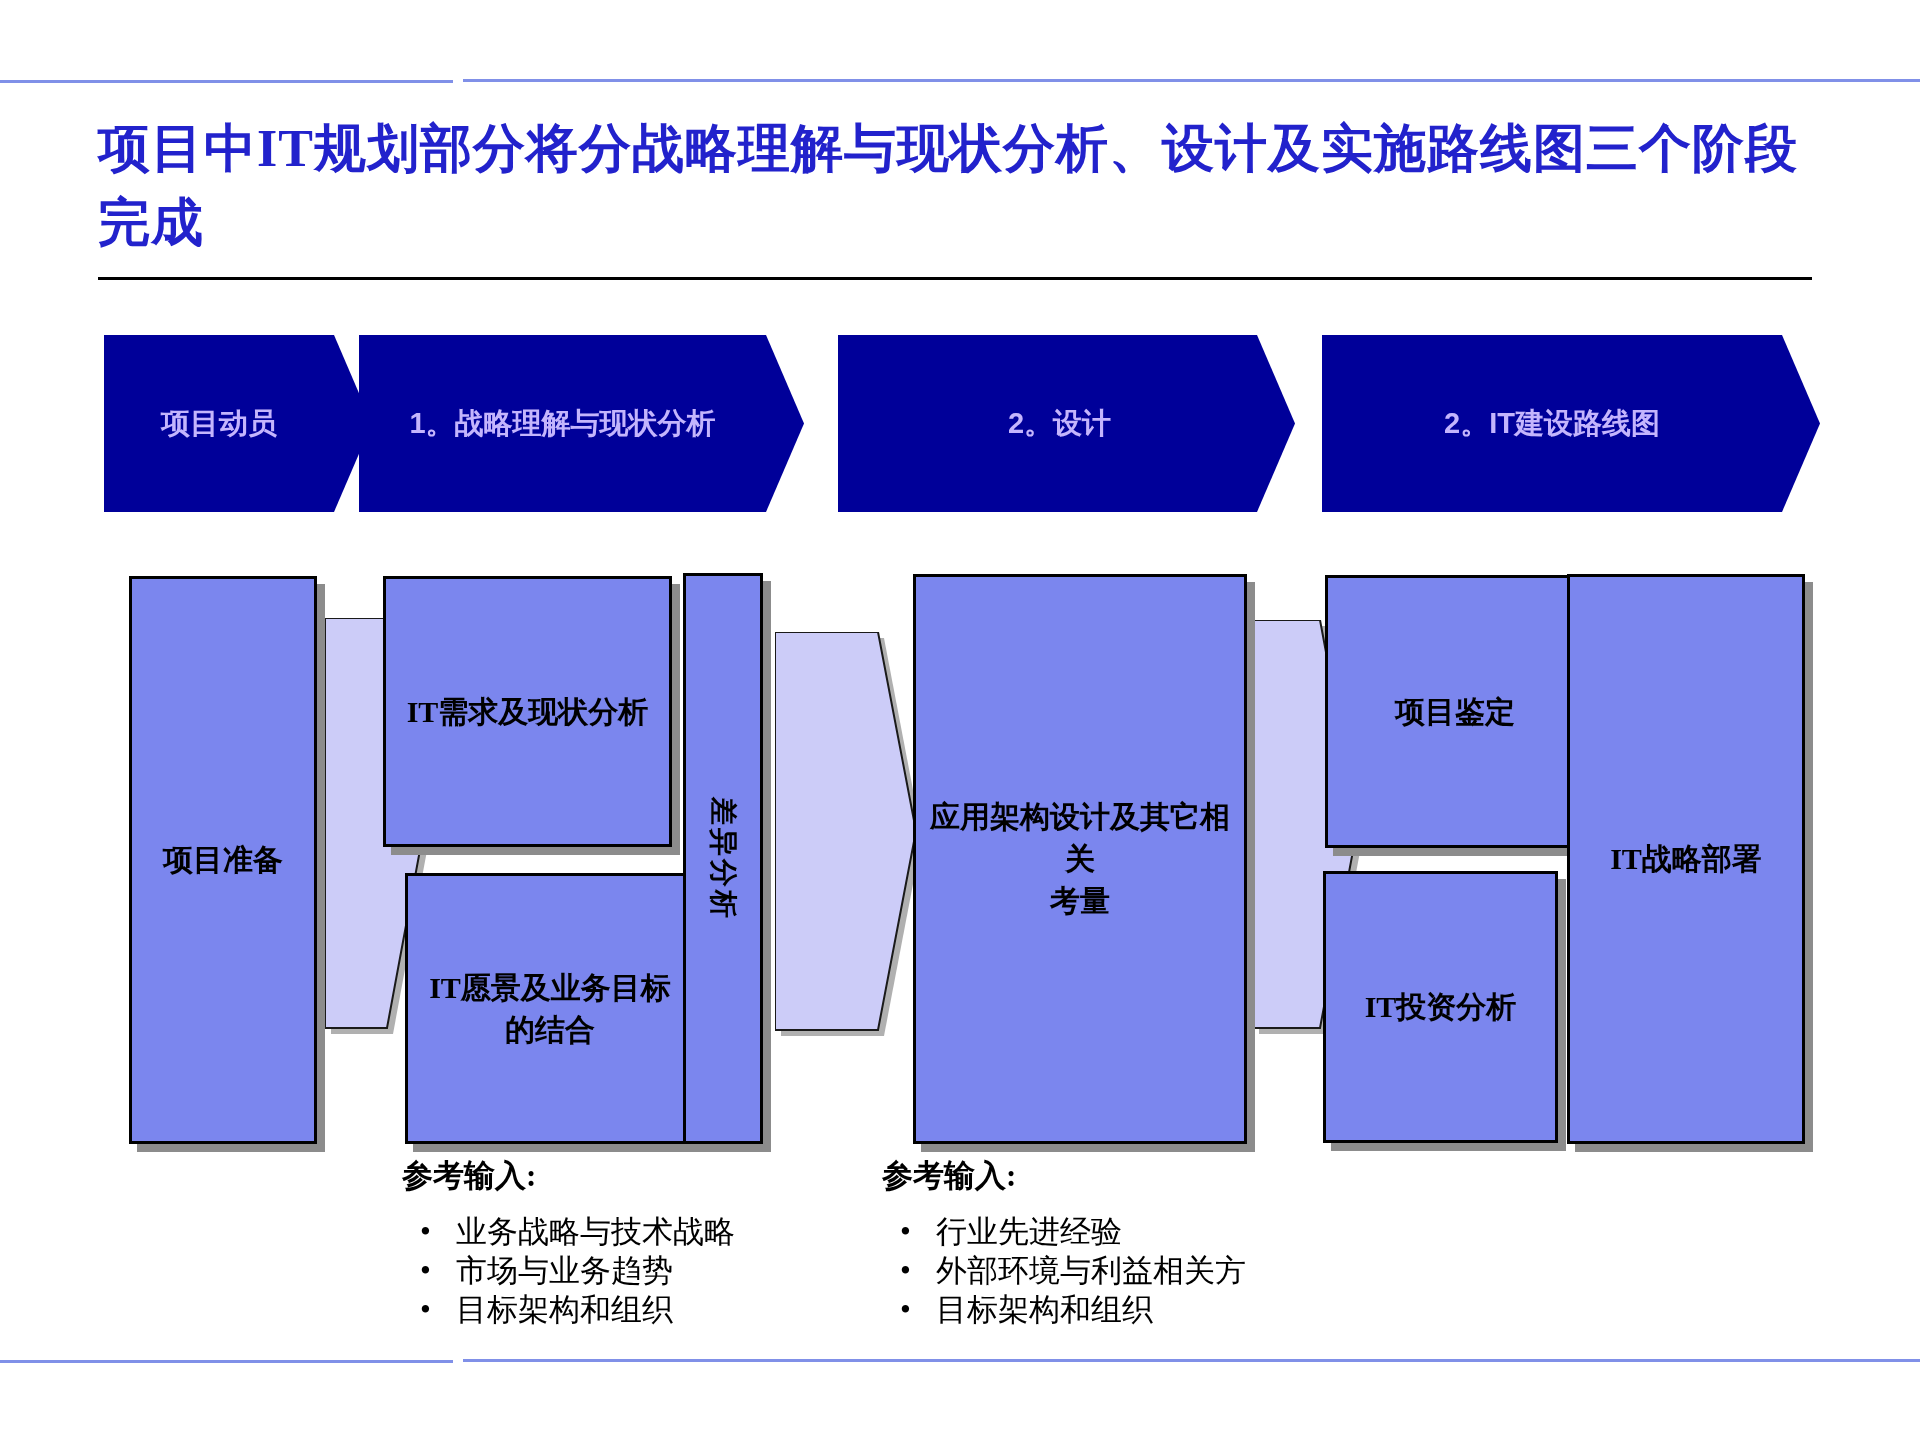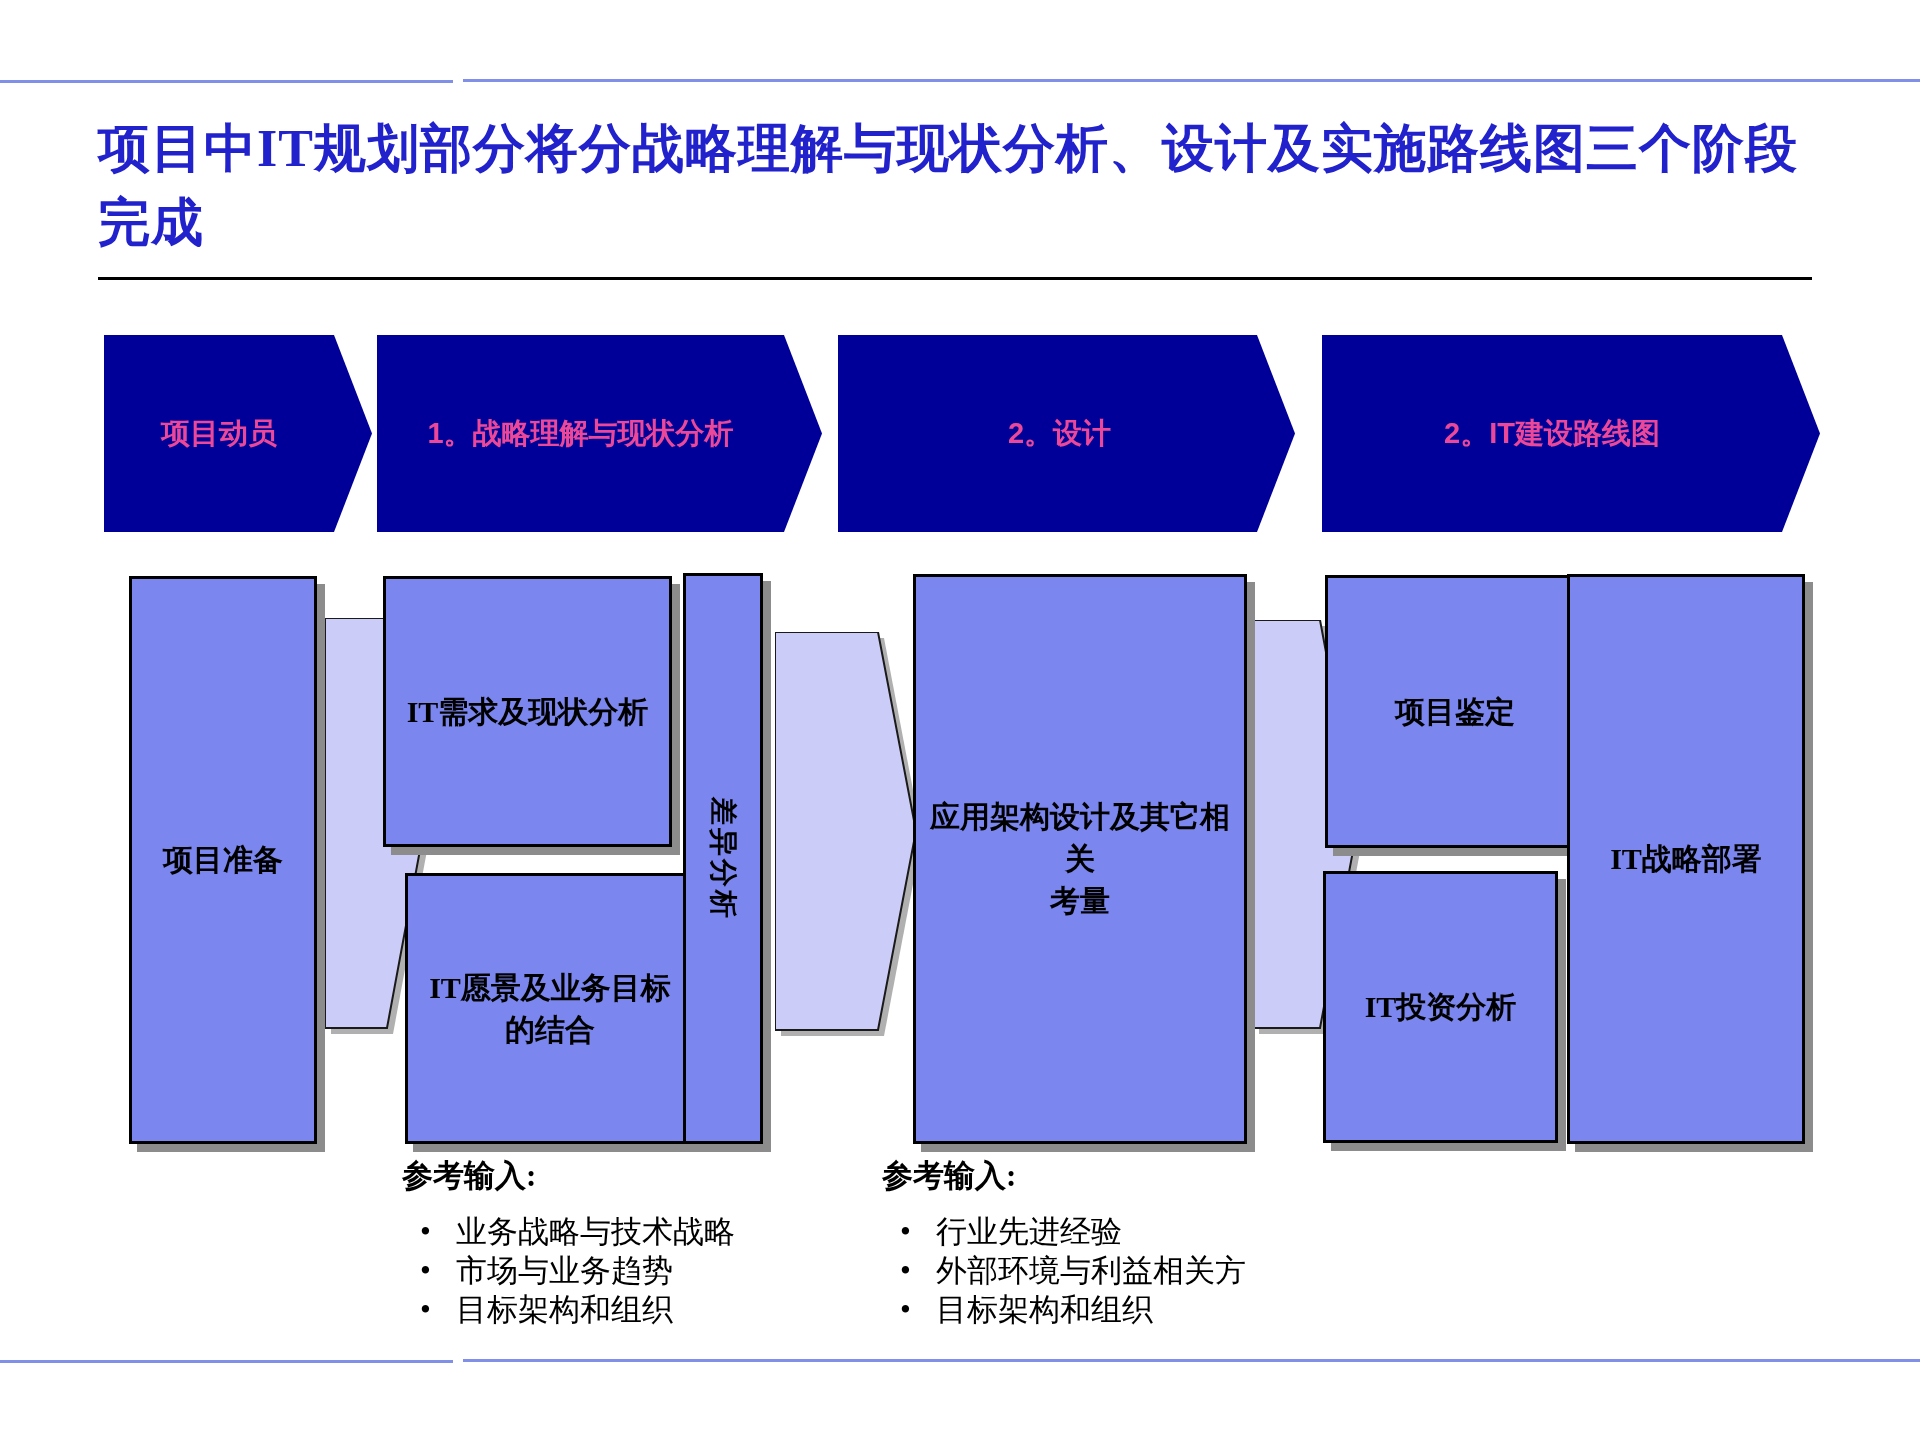--- a/index.html
+++ b/index.html
@@ -9,26 +9,26 @@
   }
   .tpl-line { position:absolute; height:3px; background:#8090e8; }
   #page-title {
     position:absolute; left:98px; top:112px; width:1730px;
     color:#2222cc; font-weight:bold; font-size:52px; line-height:74px;
     font-family:"Liberation Serif","DejaVu Serif",serif; letter-spacing:1px;
   }
   #title-underline { position:absolute; left:98px; top:277px; width:1714px; height:3px; background:#000000; }
 
   .chev {
-    position:absolute; top:335px; height:197px; background:#000099;
+    position:absolute; top:335px; height:177px; background:#000099;
     clip-path: polygon(0 0, calc(100% - 38px) 0, 100% 50%, calc(100% - 38px) 100%, 0 100%);
     filter: drop-shadow(8px 8px 0 #999999);
     display:flex; align-items:center; justify-content:center;
     padding-right:38px; box-sizing:border-box;
-    color:#ec4899; font-weight:bold; font-size:29px;
+    color:#c4b5fd; font-weight:bold; font-size:29px;
     font-family:"Liberation Sans","DejaVu Sans",sans-serif;
     z-index:3; text-align:center;
   }
   .flow-arrow { position:absolute; z-index:1; }
   .box {
     position:absolute; background:#7b86ee; border:3px solid #000000;
     box-shadow:8px 8px 0 #8c8c8c; box-sizing:border-box;
     display:flex; align-items:center; justify-content:center;
     text-align:center; color:#000000; font-weight:bold; font-size:30px;
     line-height:42px; white-space:pre-line; z-index:2;
@@ -52,21 +52,21 @@
 
   <div class="tpl-line" style="left:0; top:80px; width:453px;"></div>
   <div class="tpl-line" style="left:463px; top:79px; width:1457px;"></div>
 
   <div id="page-title">项目中IT规划部分将分战略理解与现状分析、设计及实施路线图三个阶段完成</div>
   <div id="title-underline"></div>
 
   <div class="chev" style="left:104px; width:268px;">
     <span>项目动员</span>
   </div>
-  <div class="chev" style="left:377px; width:445px;">
+  <div class="chev" style="left:359px; width:445px;">
     <span>1。战略理解与现状分析</span>
   </div>
   <div class="chev" style="left:838px; width:457px;padding-left:24px;">
     <span>2。设计</span>
   </div>
   <div class="chev" style="left:1322px; width:498px;">
     <span>2。IT建设路线图</span>
   </div>
 
   <svg class="flow-arrow" style="left:325px; top:618px;" width="108" height="418" viewBox="0 0 108 418">

